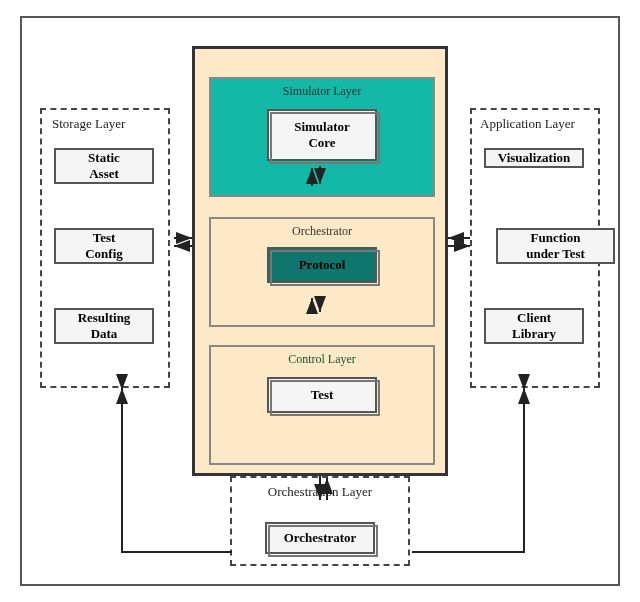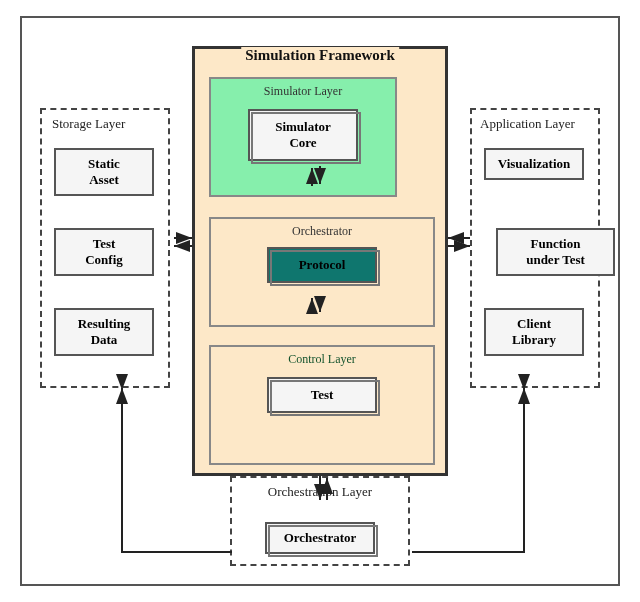--- a/index.html
+++ b/index.html
@@ -38,21 +38,21 @@
       font-size: 13px;
       color: #222;
     }
 
     .box-item {
       border: 2px solid #555;
       background: #f5f5f5;
       text-align: center;
       font-weight: bold;
       font-size: 13px;
-      padding: 6px 4px;
+      padding: 0 4px;
       position: relative;
     }
     
     .box-item::after {
       content: '';
       position: absolute;
       bottom: -5px;
       right: -5px;
       width: 100%;
       height: 100%;
@@ -137,24 +137,24 @@
       white-space: nowrap;
       background: #fde8c8;
       padding: 0 4px;
     }
 
     
     .simulator-layer {
       position: absolute;
       top: 28px;
       left: 14px;
-      width: 188px;
+      width: 226px;
       height: 120px;
       border: 2px solid #888;
-      background: #86efac;
+      background: #14b8a6;
     }
     .simulator-layer-label {
       position: absolute;
       top: 5px;
       left: 50%;
       transform: translateX(-50%);
       font-size: 12px;
       color: #333;
       white-space: nowrap;
     }
@@ -347,21 +347,20 @@
   </div>
 
   <div class="application-layer">
     <span class="application-layer-label">Application Layer</span>
     <div class="box-item visualization">Visualization</div>
     <div class="box-item function-under-test">Function<br>under Test</div>
     <div class="box-item client-library">Client<br>Library</div>
   </div>
 
   <div class="sim-framework">
-    <span class="sim-framework-label">Simulation Framework</span>
 
     <div class="simulator-layer">
       <span class="simulator-layer-label">Simulator Layer</span>
       <div class="simulator-core">Simulator<br>Core</div>
     </div>
 
     <div class="communication-layer">
       <span class="communication-label">Orchestrator</span>
       <div class="protocol">Protocol</div>
     </div>

